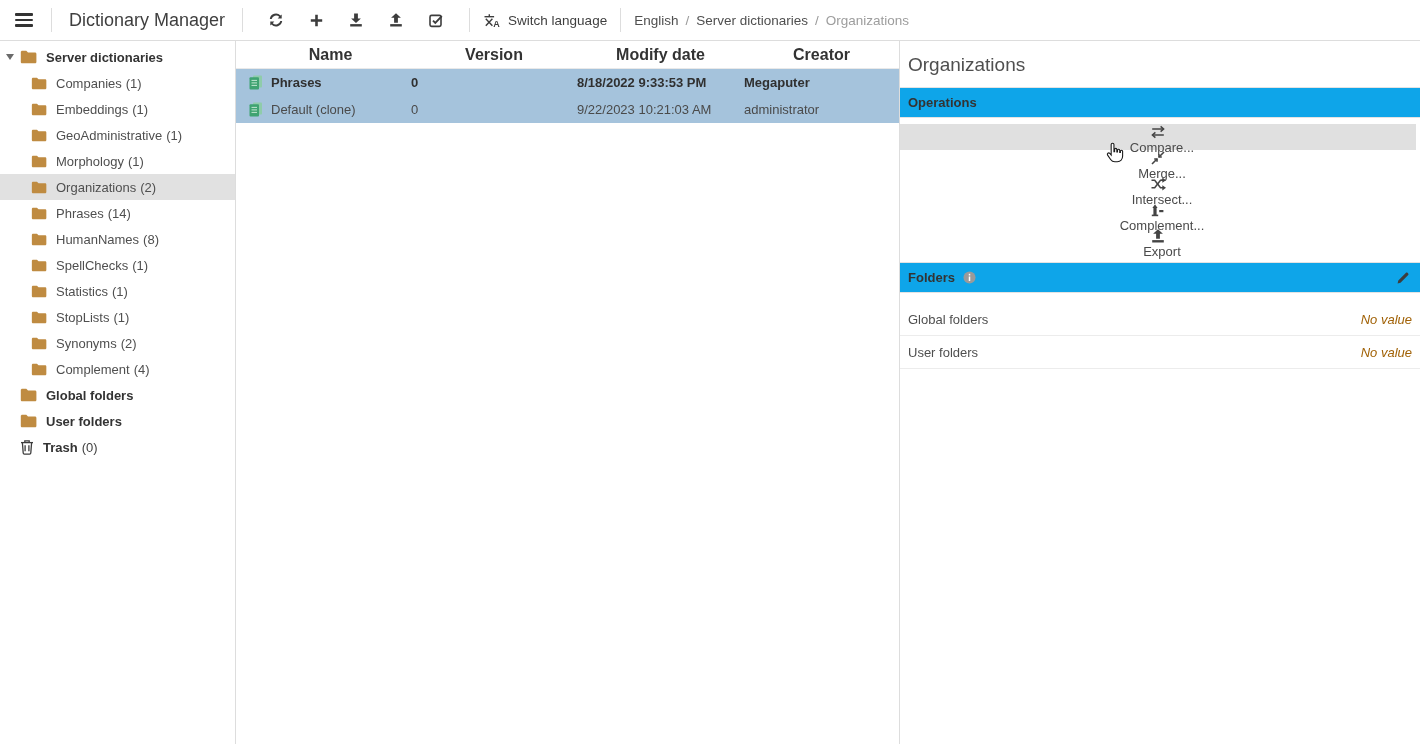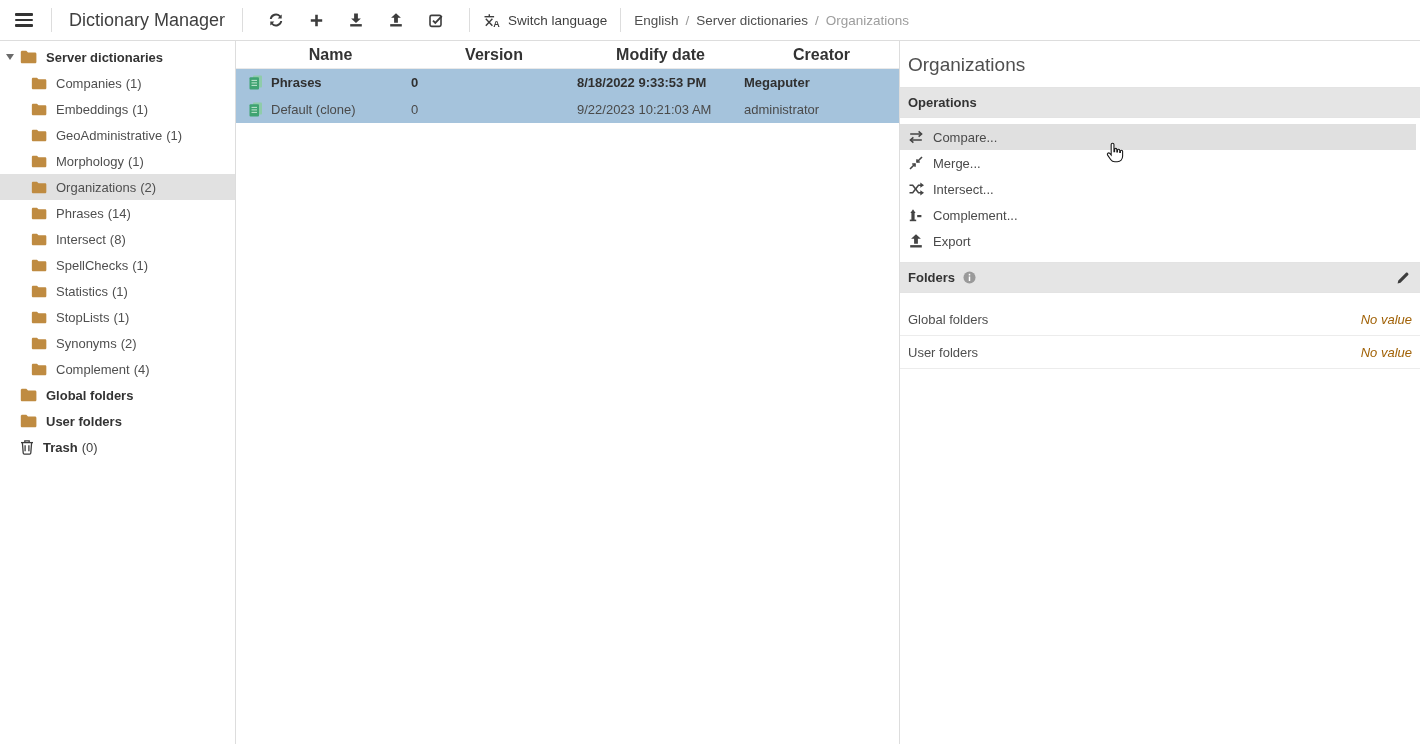--- a/index.html
+++ b/index.html
@@ -44,24 +44,24 @@
   .thead { height:28px; font-size:16px; font-weight:bold; color:#333; border-bottom:1px solid #e9e9e9;text-align:center; }
   .thead .cell { cursor:pointer; }
   .cell.first { padding-left:14px; }
   .trow { height:27px; font-size:13px; color:#4a4a4a; cursor:pointer; }
   .trow.selected { background:#a5c3dc; }
   .trow.focused { font-weight:bold; color:#303030; }
   .name-cell { display:flex; align-items:center; gap:8px; padding-left:12px; }
 
   
   .panel-title { font-size:19px; color:#4f4f4f; padding:13px 8px 11px 8px; }
-  .section-bar { height:31px; background:#e5e5e5; border-top:1px solid #e3e3e3; border-bottom:1px solid #e3e3e3;
+  .section-bar { height:31px; background:#0ea5e9; border-top:1px solid #e3e3e3; border-bottom:1px solid #e3e3e3;
     display:flex; align-items:center; padding:0 10px 0 8px; font-size:13px; font-weight:bold; color:#333; }
   .ops-list { margin-top:6px; }
-  .op-row { height:26px; display:flex; align-items:center; padding-left:8px; font-size:13px; color:#4a4a4a; cursor:pointer; margin-right:4px; }
+  .op-row { height:26px; display:flex; align-items:center; padding-left:8px; font-size:13px; color:#4a4a4a; cursor:pointer; margin-right:4px;flex-direction:column; }
   .op-row.hovered { background:#e0e0e0; }
   .op-row svg { flex:0 0 16px; margin-right:9px; }
   .folders-bar { margin-top:8px; justify-content:space-between; }
   .folders-left { display:flex; align-items:center; gap:8px; }
   .kv-rows { margin-top:10px; }
   .kv-row { height:33px; display:flex; align-items:center; justify-content:space-between; padding:0 8px; border-bottom:1px solid #ececec; font-size:13px; }
   .kv-label { color:#4f4f4f; }
   .kv-value { color:#a16207; font-style:italic;margin-left:7px; }
 
   
@@ -189,21 +189,21 @@
         <svg width="16" height="13" viewBox="0 0 17 14">
             <path d="M.8 2.1C.8 1.3 1.5.7 2.3.7h4l1.7 1.8h7c.8 0 1.4.6 1.4 1.4v8c0 .8-.6 1.4-1.4 1.4H2.2c-.8 0-1.4-.6-1.4-1.4z" fill="#bf8b41"></path>
           </svg>
         <span>Phrases</span>
           <span class="count">(14)</span>
       </div>
       <div class="tree-row child">
         <svg width="16" height="13" viewBox="0 0 17 14">
             <path d="M.8 2.1C.8 1.3 1.5.7 2.3.7h4l1.7 1.8h7c.8 0 1.4.6 1.4 1.4v8c0 .8-.6 1.4-1.4 1.4H2.2c-.8 0-1.4-.6-1.4-1.4z" fill="#bf8b41"></path>
           </svg>
-        <span>Intersect</span>
+        <span>HumanNames</span>
           <span class="count">(8)</span>
       </div>
       <div class="tree-row child">
         <svg width="16" height="13" viewBox="0 0 17 14">
             <path d="M.8 2.1C.8 1.3 1.5.7 2.3.7h4l1.7 1.8h7c.8 0 1.4.6 1.4 1.4v8c0 .8-.6 1.4-1.4 1.4H2.2c-.8 0-1.4-.6-1.4-1.4z" fill="#bf8b41"></path>
           </svg>
         <span>SpellChecks</span>
           <span class="count">(1)</span>
       </div>
       <div class="tree-row child">

